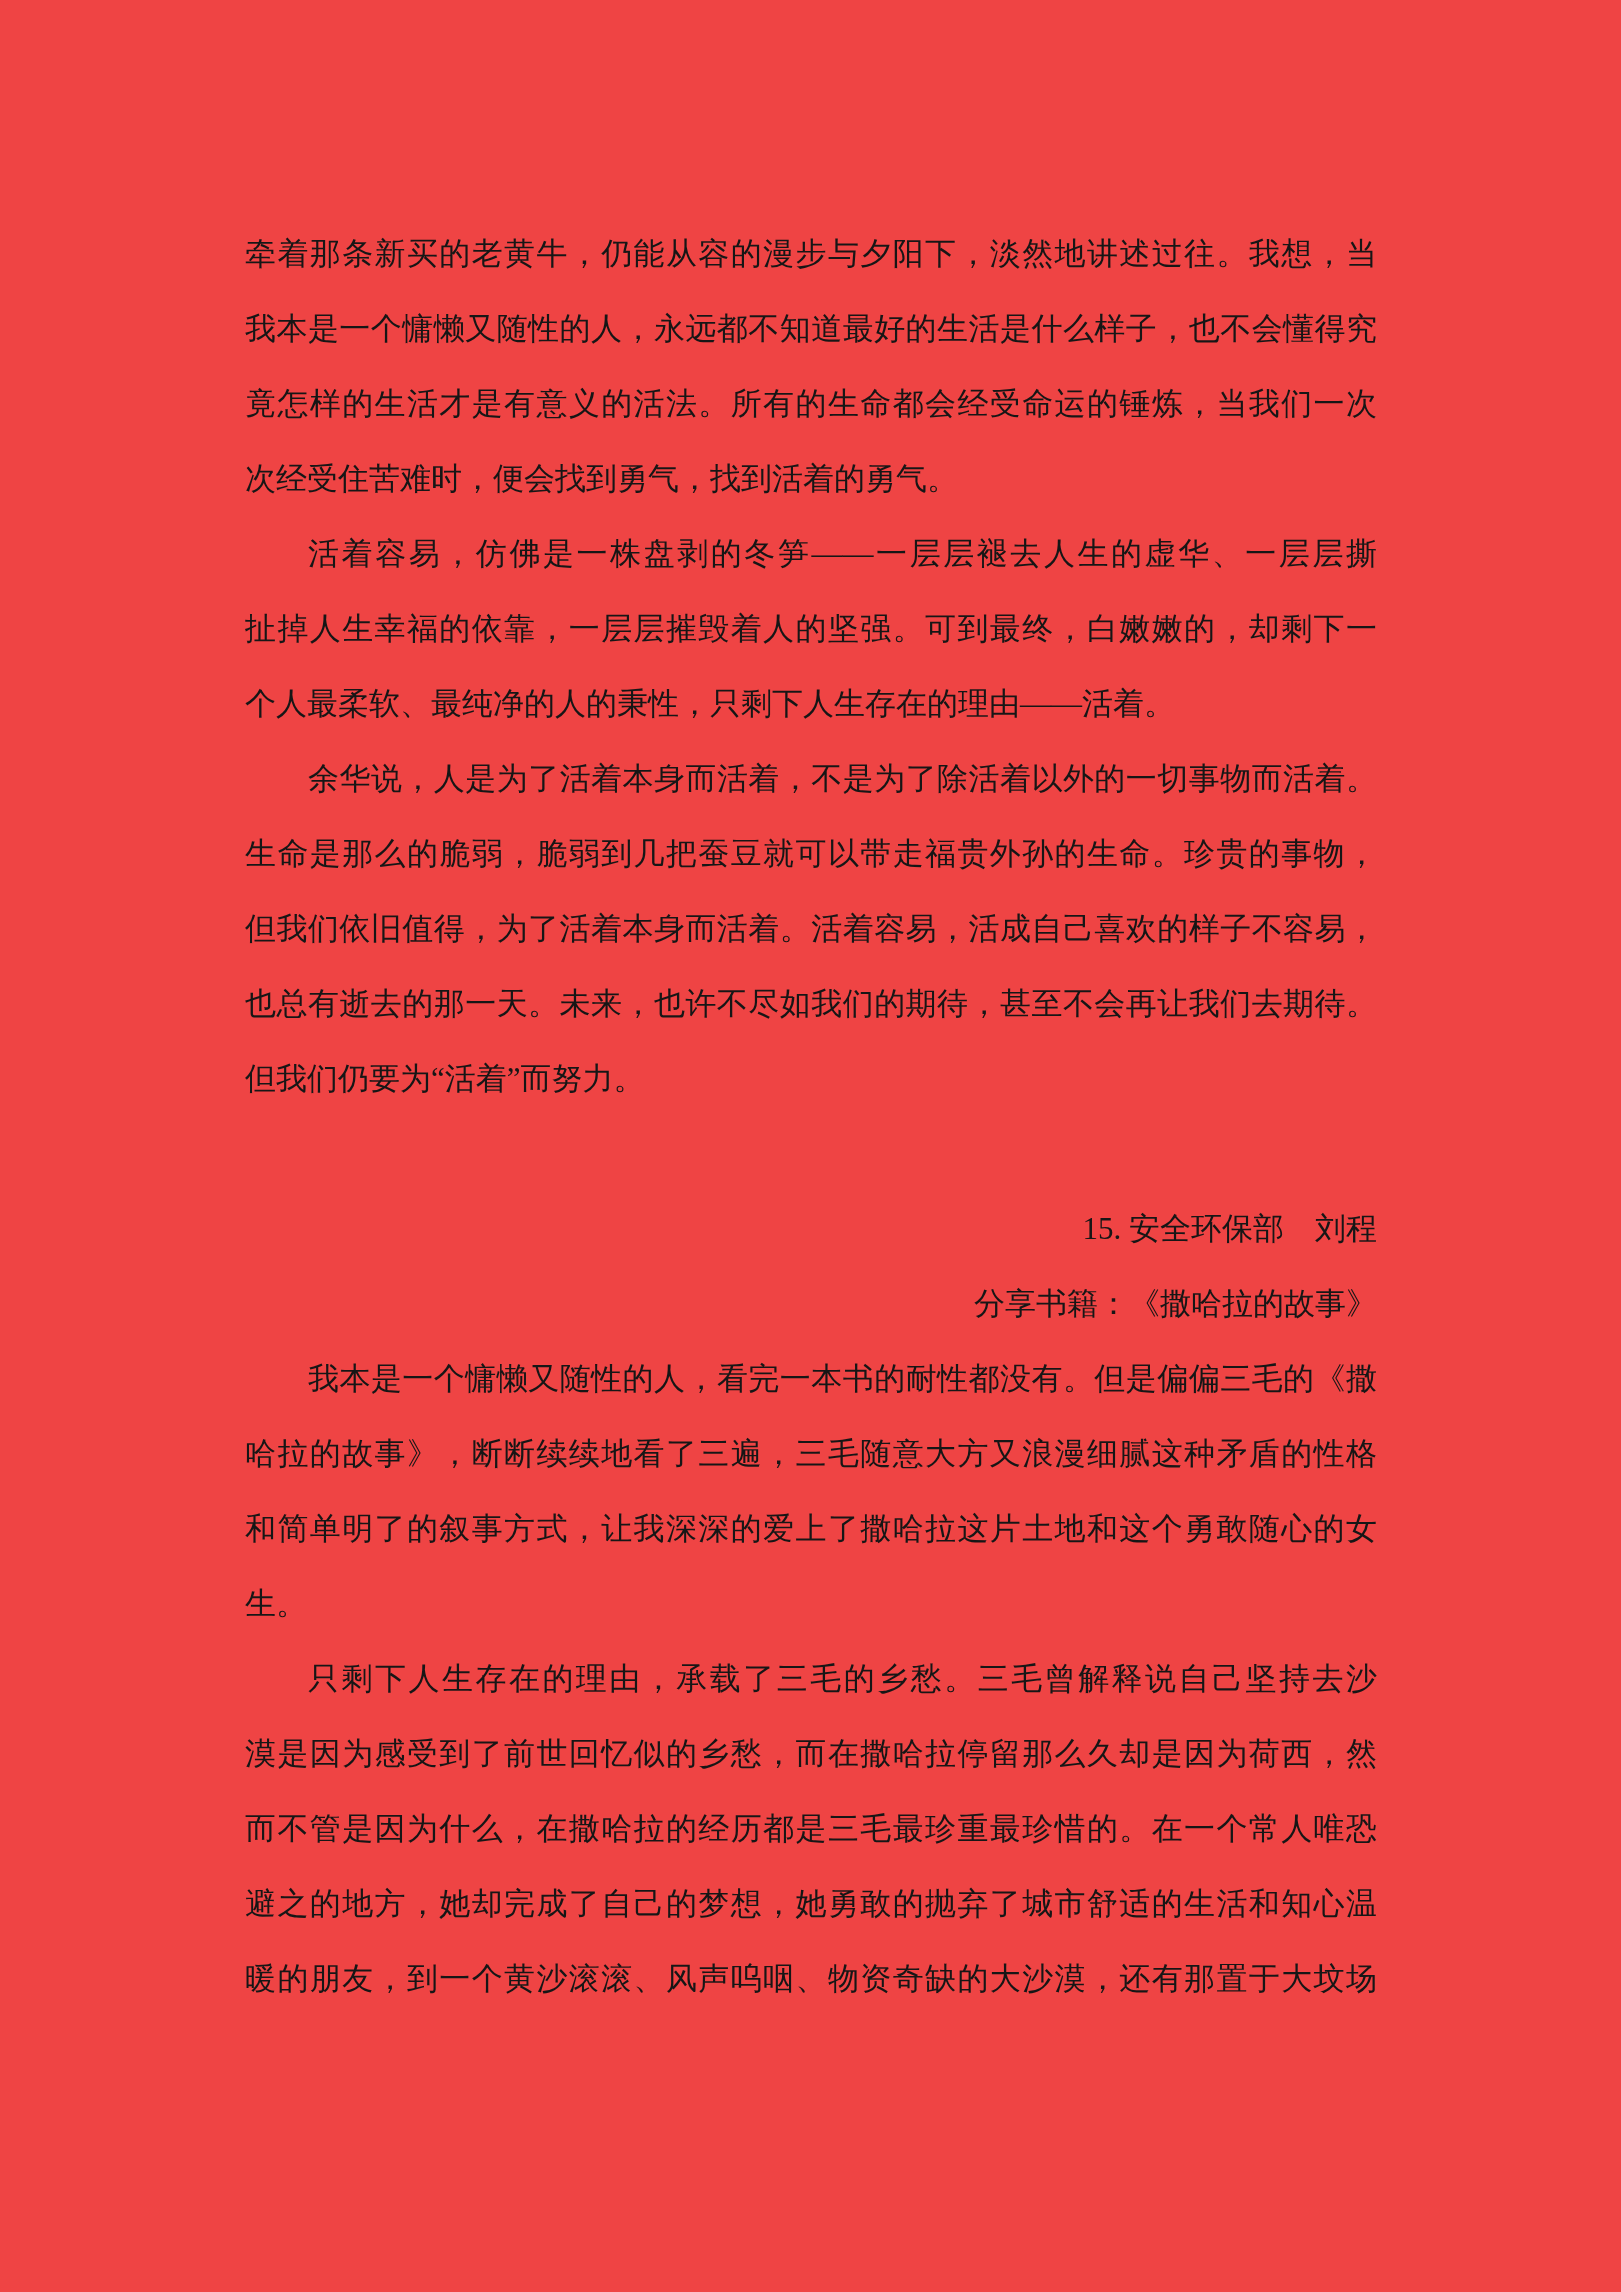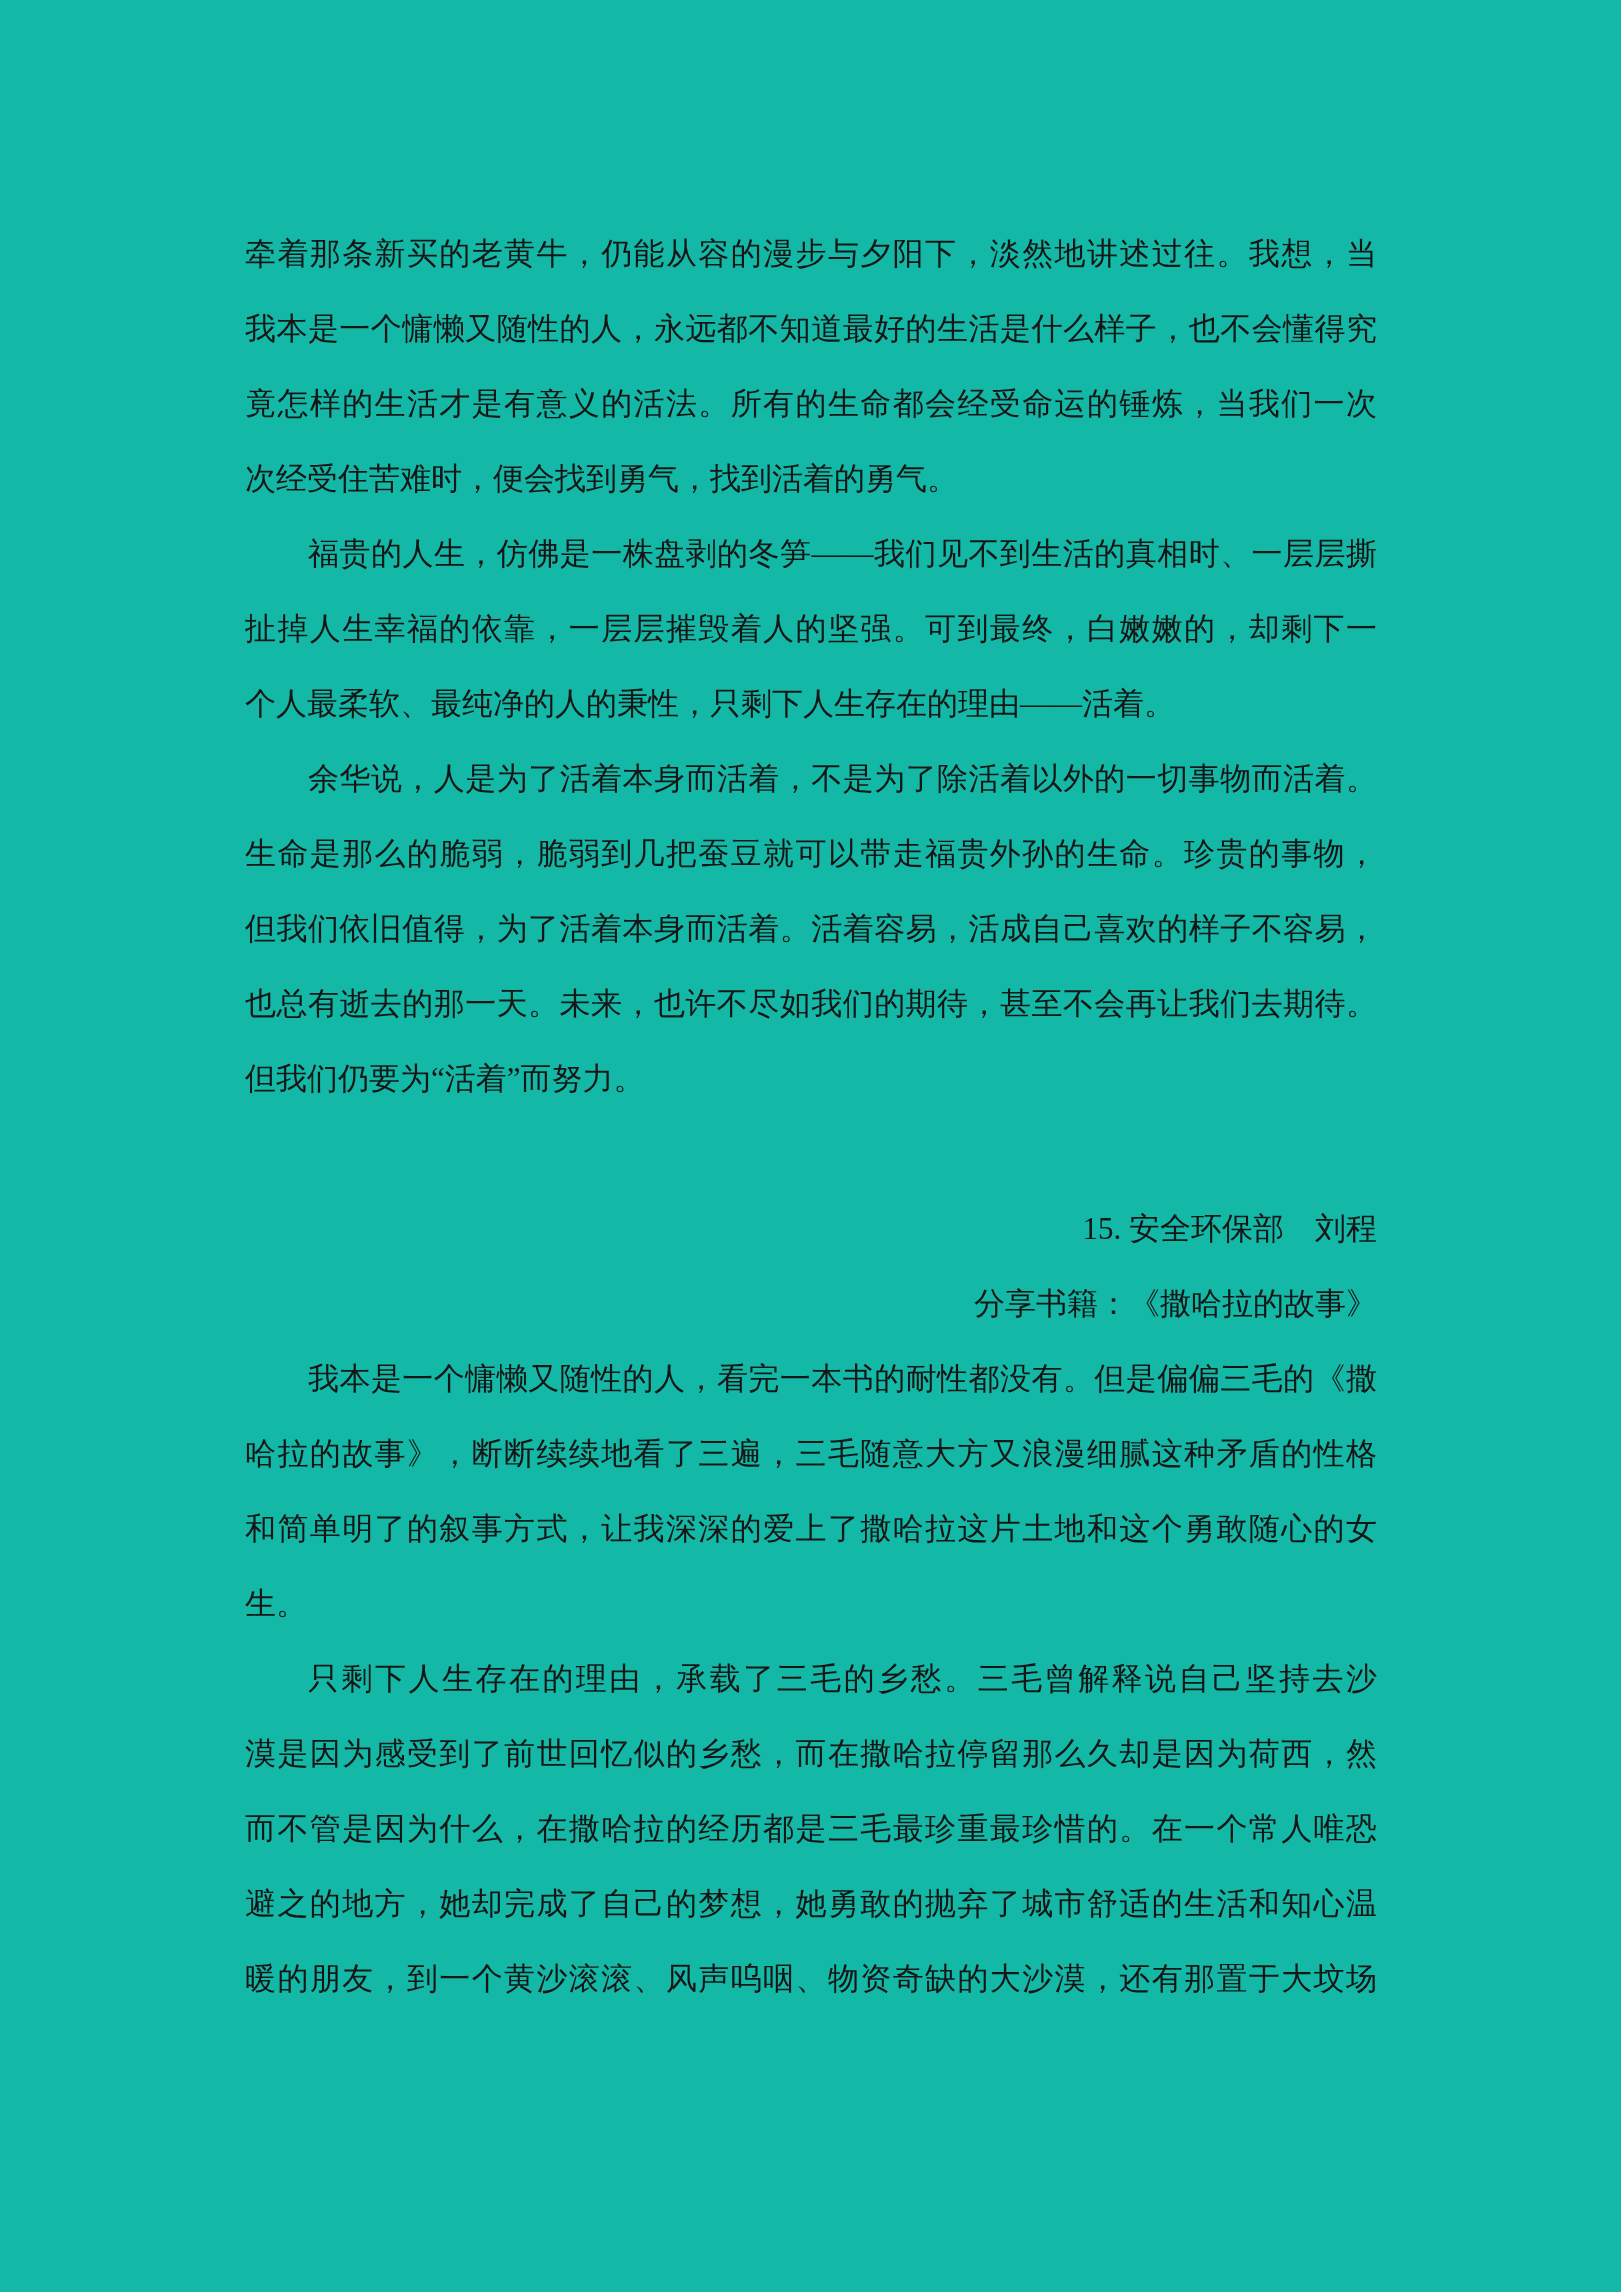--- a/index.html
+++ b/index.html
@@ -4,21 +4,21 @@
 <style>
   html, body {
     margin: 0;
     padding: 0;
     background: #ffffff;
   }
   .page {
     position: relative;
     width: 1621px;
     height: 2293px;
-    background: #14b8a6;
+    background: #ef4444;
     overflow: hidden;
   }
   .text-block {
     position: absolute;
     left: 245px;
     top: 216px;
     width: 1132px;
     font-family: "Liberation Serif", "DejaVu Serif", serif;
     font-size: 31px;
     line-height: 75px;
@@ -45,21 +45,21 @@
 </style>
 </head>
 <body>
 
 <div class="page">
   <div class="text-block" id="text-block">
       <div class="line fill">牵着那条新买的老黄牛，仍能从容的漫步与夕阳下，淡然地讲述过往。我想，当</div>
       <div class="line fill">我本是一个慵懒又随性的人，永远都不知道最好的生活是什么样子，也不会懂得究</div>
       <div class="line fill">竟怎样的生活才是有意义的活法。所有的生命都会经受命运的锤炼，当我们一次</div>
       <div class="line">次经受住苦难时，便会找到勇气，找到活着的勇气。</div>
-      <div class="line indent fill">福贵的人生，仿佛是一株盘剥的冬笋——我们见不到生活的真相时、一层层撕</div>
+      <div class="line indent fill">活着容易，仿佛是一株盘剥的冬笋——一层层褪去人生的虚华、一层层撕</div>
       <div class="line fill">扯掉人生幸福的依靠，一层层摧毁着人的坚强。可到最终，白嫩嫩的，却剩下一</div>
       <div class="line">个人最柔软、最纯净的人的秉性，只剩下人生存在的理由——活着。</div>
       <div class="line indent fill">余华说，人是为了活着本身而活着，不是为了除活着以外的一切事物而活着。</div>
       <div class="line fill">生命是那么的脆弱，脆弱到几把蚕豆就可以带走福贵外孙的生命。珍贵的事物，</div>
       <div class="line fill">但我们依旧值得，为了活着本身而活着。活着容易，活成自己喜欢的样子不容易，</div>
       <div class="line fill">也总有逝去的那一天。未来，也许不尽如我们的期待，甚至不会再让我们去期待。</div>
       <div class="line">但我们仍要为“活着”而努力。</div>
       <div class="line blank"></div>
       <div class="line indent">15. 安全环保部　刘程</div>
       <div class="line indent">分享书籍：《撒哈拉的故事》</div>

